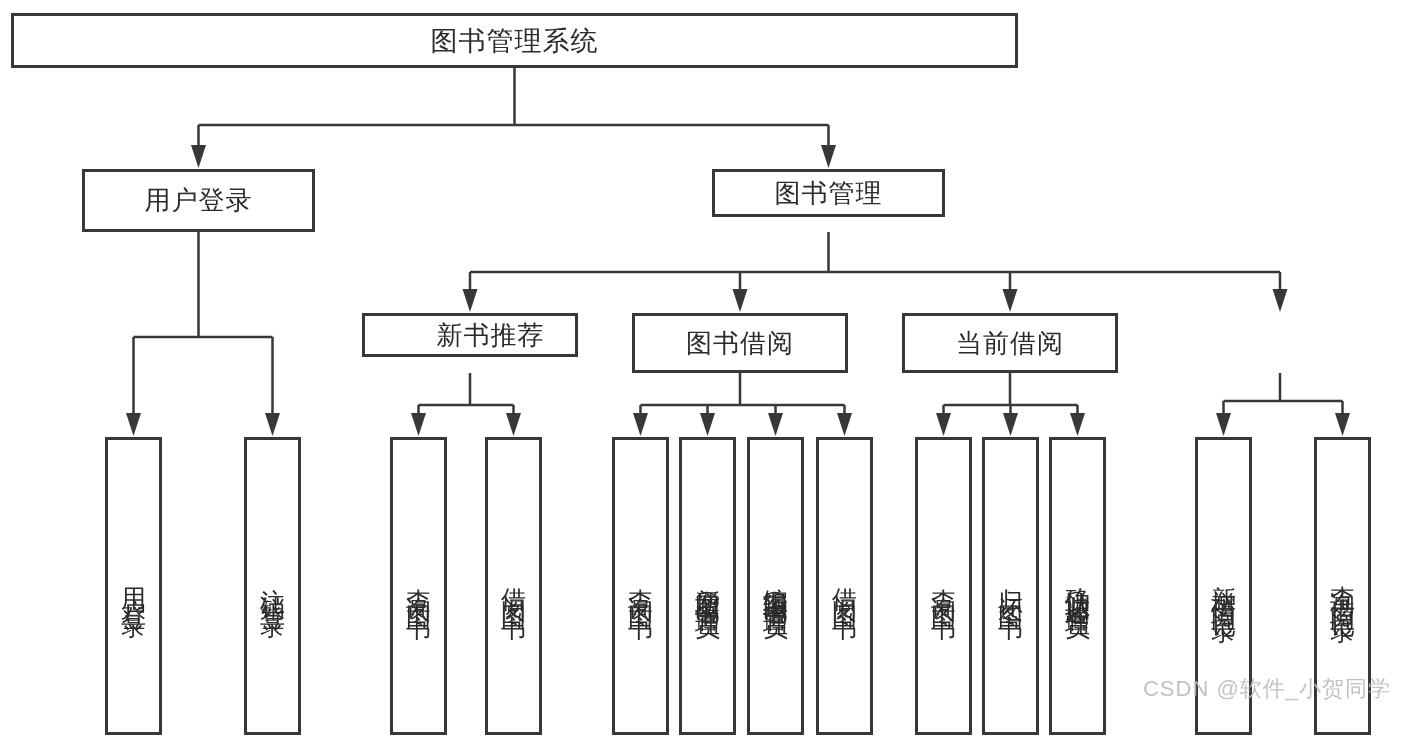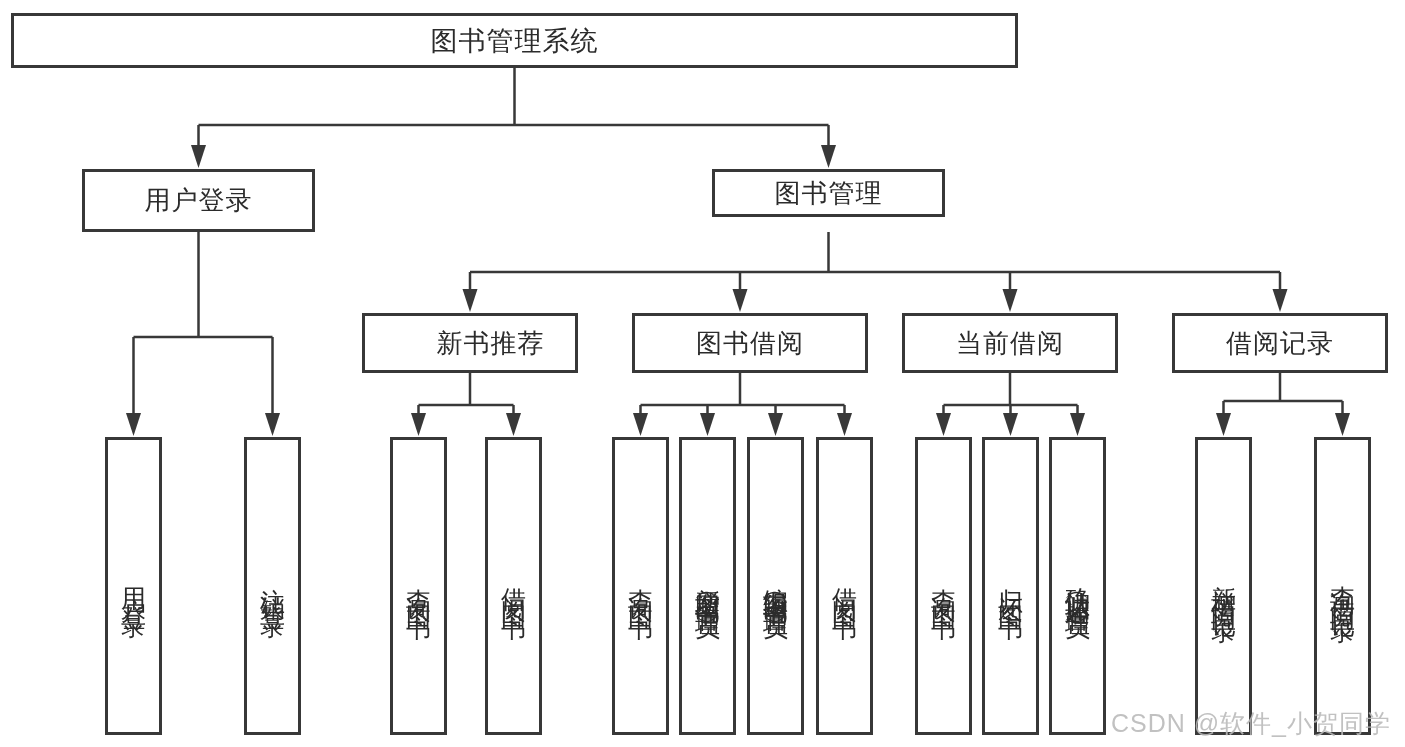--- a/index.html
+++ b/index.html
@@ -7,21 +7,21 @@
   .canvas{position:relative;width:1405px;height:747px;background:#fff;overflow:hidden;}
   .connector-layer{position:absolute;left:0;top:0;width:1405px;height:747px;z-index:1;}
   .node{position:absolute;background:#fff;border:3px solid var(--box-border,#383838);
         box-sizing:border-box;display:flex;align-items:center;justify-content:center;z-index:2;}
   .hbox{font-size:26px;color:var(--text,#2b2b2b);letter-spacing:1px;white-space:nowrap;}
   .root{font-size:27px;}
   .vbox span{writing-mode:vertical-rl;text-orientation:mixed;font-size:25px;line-height:1;
         letter-spacing:9px;color:var(--text,#2b2b2b);}
   .vbox.mid span{letter-spacing:7px;}
   .vbox.tight span{letter-spacing:4px;}
-  .watermark{position:absolute;right:14px;top:707px;font-size:25px;z-index:3;
+  .watermark{position:absolute;right:14px;top:674px;font-size:22px;z-index:3;
         color:var(--watermark,#b9b9b9);opacity:.88;white-space:nowrap;letter-spacing:1px;}
   svg path{stroke:var(--line,#383838);stroke-width:2.5;fill:none;}
   svg polygon{fill:var(--line,#383838);stroke:none;}
 </style>
 </head>
 <body style="--line: #383838; --box-border: #383838; --text: #2b2b2b; --watermark: #b9b9b9;">
 
 <div class="canvas">
 
   <svg class="connector-layer" viewBox="0 0 1405 747" xmlns="http://www.w3.org/2000/svg">
@@ -64,31 +64,28 @@
     <span>图书管理系统</span>
   </div>
 
   <div class="node hbox" style="left:82px;top:169px;width:233px;height:63px;">
     <span>用户登录</span>
   </div>
   <div class="node hbox" style="left:712px;top:169px;width:233px;height:48px;">
     <span>图书管理</span>
   </div>
 
-  <div class="node hbox" style="left:362px;top:313px;width:216px;height:60px;padding-left:41px;">
+  <div class="node hbox" style="left:362px;top:313px;width:216px;height:44px;padding-left:41px;">
     <span>新书推荐</span>
   </div>
-  <div class="node hbox" style="left:632px;top:313px;width:236px;height:60px;">
+  <div class="node hbox" style="left:632px;top:313px;width:216px;height:60px;">
     <span>图书借阅</span>
   </div>
   <div class="node hbox" style="left:902px;top:313px;width:216px;height:60px;justify-content:center;">
     <span>当前借阅</span>
-  </div>
-  <div class="node hbox" style="left:1172px;top:313px;width:216px;height:60px;">
-    <span>借阅记录</span>
   </div>
 
   <div class="node vbox" style="left:105px;top:437px;width:57px;height:298px;">
     <span>用户登录</span>
   </div>
   <div class="node vbox" style="left:244px;top:437px;width:57px;height:298px;">
     <span>注销登录</span>
   </div>
 
   <div class="node vbox" style="left:390px;top:437px;width:57px;height:298px;">

